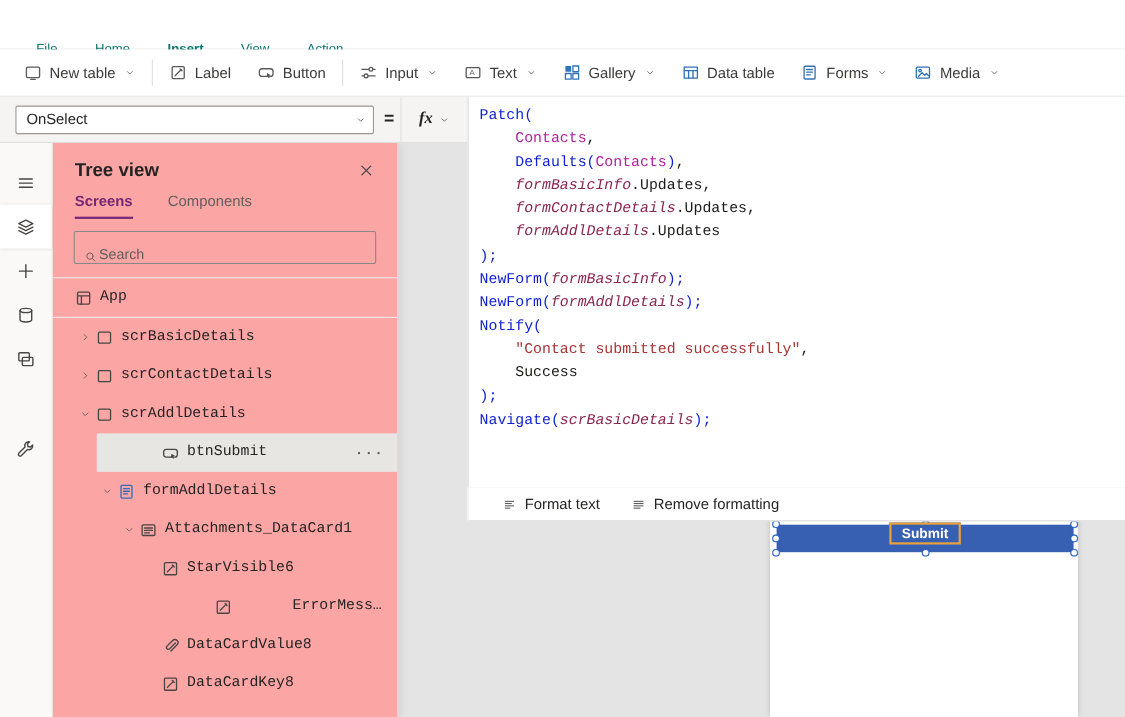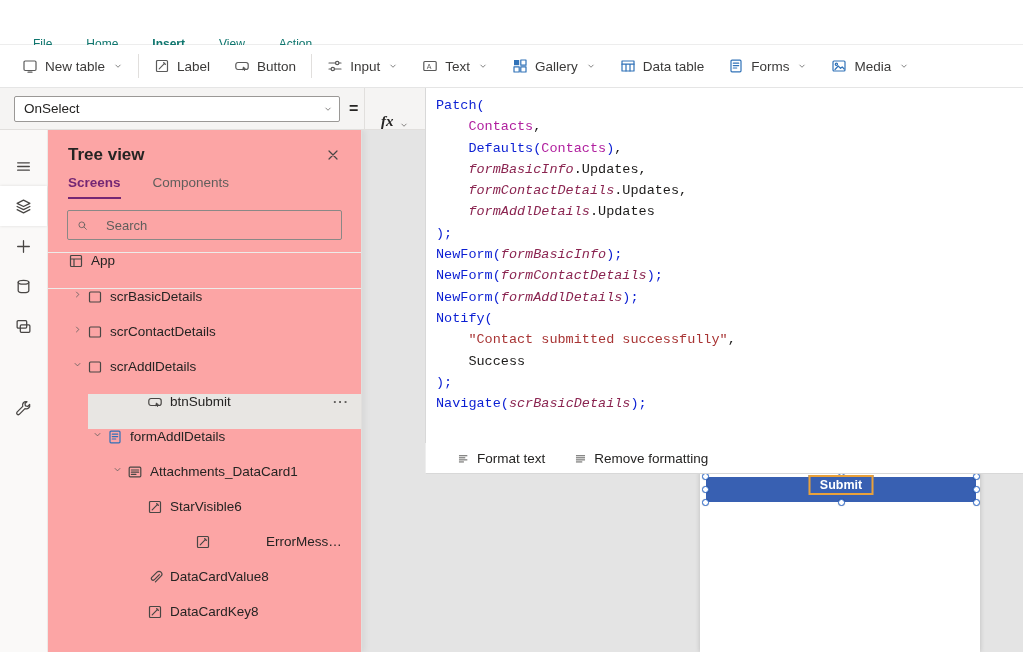--- a/index.html
+++ b/index.html
@@ -26,21 +26,21 @@
   .ribbon-sep{width:1px;height:24px;background:#e1dfdd;margin:0 3px;}
   .chev{color:#605e5c;margin-left:1px;}
 
   
   .formula-row{position:absolute;left:0;top:88px;width:425px;height:42px;background:#f5f4f3;
                border-bottom:1px solid #e1dfdd;display:flex;align-items:center;box-sizing:border-box;z-index:4;}
   .property-select{margin-left:14px;width:326px;height:26px;background:#fff;border:1px solid #9a9896;border-radius:2px;
                    display:flex;align-items:center;justify-content:space-between;padding:0 6px 0 9px;
                    font-size:13.5px;box-sizing:border-box;}
   .equals{margin:0 6px 0 9px;font-size:16px;font-weight:700;color:#252423;}
-  .fx-cell{flex:1;height:42px;display:flex;align-items:flex-end;justify-content:center;gap:5px;
+  .fx-cell{flex:1;height:42px;display:flex;align-items:center;justify-content:center;gap:5px;
            border-left:1px solid #e1dfdd;box-sizing:border-box;}
   .fx-label{font-style:italic;font-family:"Liberation Serif","DejaVu Serif",serif;font-weight:700;font-size:15px;}
 
   
   .code-editor{position:absolute;left:425px;top:88px;width:598px;height:355px;background:#fff;
                border-left:1px solid #d8d8d8;box-sizing:border-box;padding:7px 0 0 10px;overflow:hidden;z-index:5;
                font-family:"Liberation Mono","DejaVu Sans Mono",monospace;font-size:13.5px;line-height:21.3px;}
   .code-line{white-space:pre;}
   .tok-fn{color:#0b1fd3;}
   .tok-ds{color:#b01e9e;}
@@ -68,25 +68,25 @@
   .tree-panel{position:absolute;left:48px;top:130px;width:314px;height:522px;background:#fca5a5;
               border-right:1px solid #e1dfdd;box-shadow:3px 0 6px rgba(0,0,0,.06);box-sizing:border-box;z-index:3;
               overflow:hidden;}
   .tree-header{display:flex;justify-content:space-between;align-items:center;padding:15px 20px 2px 20px;}
   .tree-title{font-size:17px;font-weight:700;}
   .close-x{color:#484644;}
   .tree-tabs{display:flex;gap:32px;padding:8px 20px 0 20px;}
   .tree-tab{font-size:13.5px;color:#605e5c;padding-bottom:7px;border-bottom:2px solid transparent;}
   .tree-tab.active{color:#742774;font-weight:700;border-bottom-color:#742774;}
   .search-box{margin:11px 19px 12px 19px;height:30px;border:1px solid #8a8886;border-radius:2px;
-              display:flex;align-items:center;gap:16px;padding:0 9px;box-sizing:border-box;color:#605e5c;}
+              display:flex;align-items:flex-end;gap:0;padding:0 9px;box-sizing:border-box;color:#605e5c;}
   .search-box input{border:none;outline:none;flex:1;font-size:13px;font-family:inherit;color:#252423;background:transparent;}
   .search-box input::placeholder{color:#605e5c;}
   .tree-divider{height:1px;background:#edebe9;}
-  .tree-row{height:35px;display:flex;align-items:flex-start;font-size:13.5px;color:#252423;padding-right:12px;box-sizing:border-box;}
+  .tree-row{height:35px;display:flex;align-items:center;font-size:13.5px;color:#252423;padding-right:12px;box-sizing:border-box;font-family:Liberation Mono, monospace;}
   .tree-row.selected{background:#e8e6e3;margin-left:40px;}
   .tree-row .chevron{width:19px;display:inline-flex;justify-content:center;color:#605e5c;flex:0 0 19px;}
   .tree-row .t-icon{width:23px;display:inline-flex;color:#484644;flex:0 0 23px;}
   .tree-row .t-icon.blue{color:#2e70b8;}
   .tree-row .label{white-space:nowrap;overflow:hidden;text-overflow:ellipsis;}
   .tree-row .more{margin-left:auto;color:#605e5c;font-weight:700;letter-spacing:1px;font-size:13px;}
 
   
   .canvas{position:absolute;left:362px;top:130px;width:661px;height:522px;background:#e4e4e4;z-index:1;}
   .form-preview{position:absolute;left:338px;top:340px;width:280px;height:182px;background:#fff;
@@ -272,21 +272,20 @@
 
   <div class="code-editor">
       <div class="code-line"><span class="tok-fn">Patch(</span></div>
       <div class="code-line"><span class="tok-pl">    </span><span class="tok-ds">Contacts</span><span class="tok-pl">,</span></div>
       <div class="code-line"><span class="tok-pl">    </span><span class="tok-fn">Defaults(</span><span class="tok-ds">Contacts</span><span class="tok-fn">)</span><span class="tok-pl">,</span></div>
       <div class="code-line"><span class="tok-pl">    </span><span class="tok-ctrl">formBasicInfo</span><span class="tok-pl">.Updates,</span></div>
       <div class="code-line"><span class="tok-pl">    </span><span class="tok-ctrl">formContactDetails</span><span class="tok-pl">.Updates,</span></div>
       <div class="code-line"><span class="tok-pl">    </span><span class="tok-ctrl">formAddlDetails</span><span class="tok-pl">.Updates</span></div>
       <div class="code-line"><span class="tok-fn">);</span></div>
       <div class="code-line"><span class="tok-fn">NewForm(</span><span class="tok-ctrl">formBasicInfo</span><span class="tok-fn">);</span></div>
-      <div class="code-line"><span class="tok-fn">NewForm(</span><span class="tok-ctrl">formContactDetails</span><span class="tok-fn">);</span></div>
       <div class="code-line"><span class="tok-fn">NewForm(</span><span class="tok-ctrl">formAddlDetails</span><span class="tok-fn">);</span></div>
       <div class="code-line"><span class="tok-fn">Notify(</span></div>
       <div class="code-line"><span class="tok-pl">    </span><span class="tok-str">"Contact submitted successfully"</span><span class="tok-pl">,</span></div>
       <div class="code-line"><span class="tok-pl">    </span><span class="tok-pl">Success</span></div>
       <div class="code-line"><span class="tok-fn">);</span></div>
       <div class="code-line"><span class="tok-fn">Navigate(</span><span class="tok-ctrl">scrBasicDetails</span><span class="tok-fn">);</span></div>
     </div>
 
   <div class="format-bar">
       <div class="format-item">

